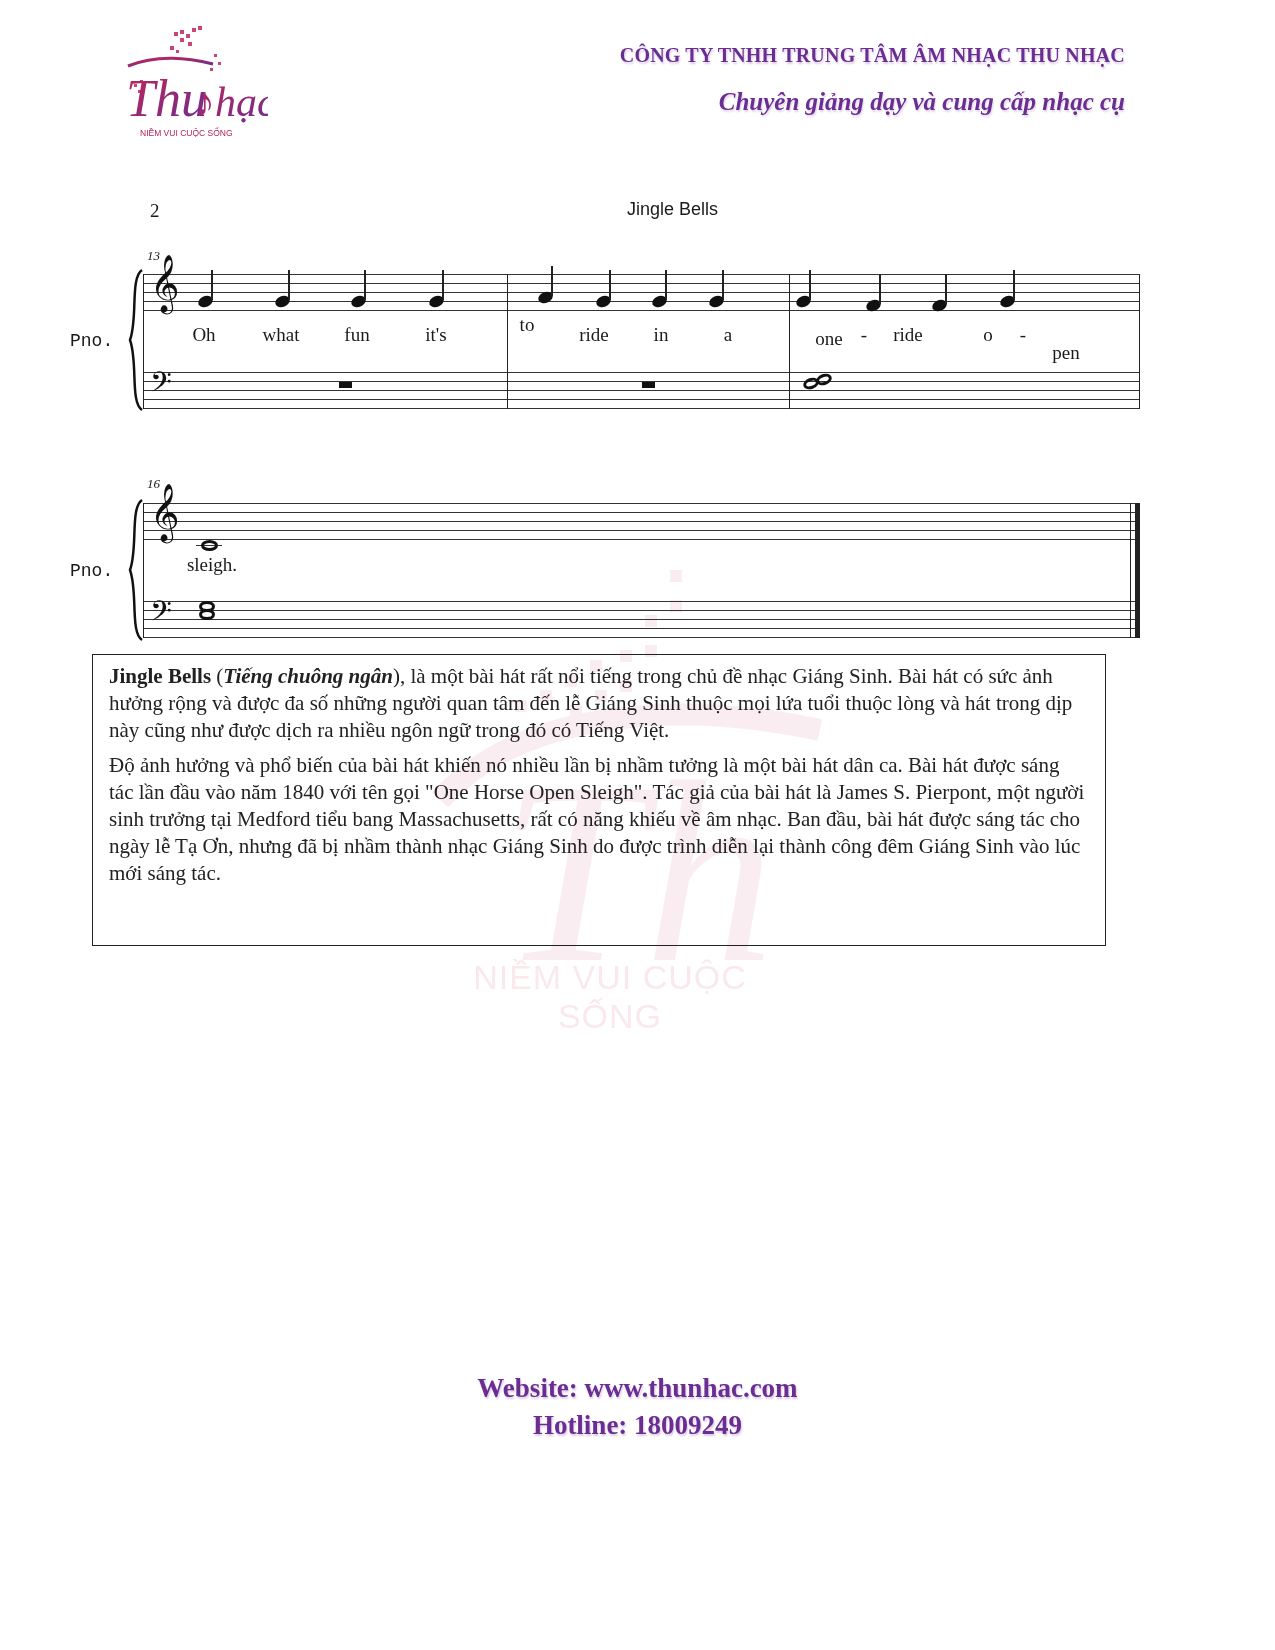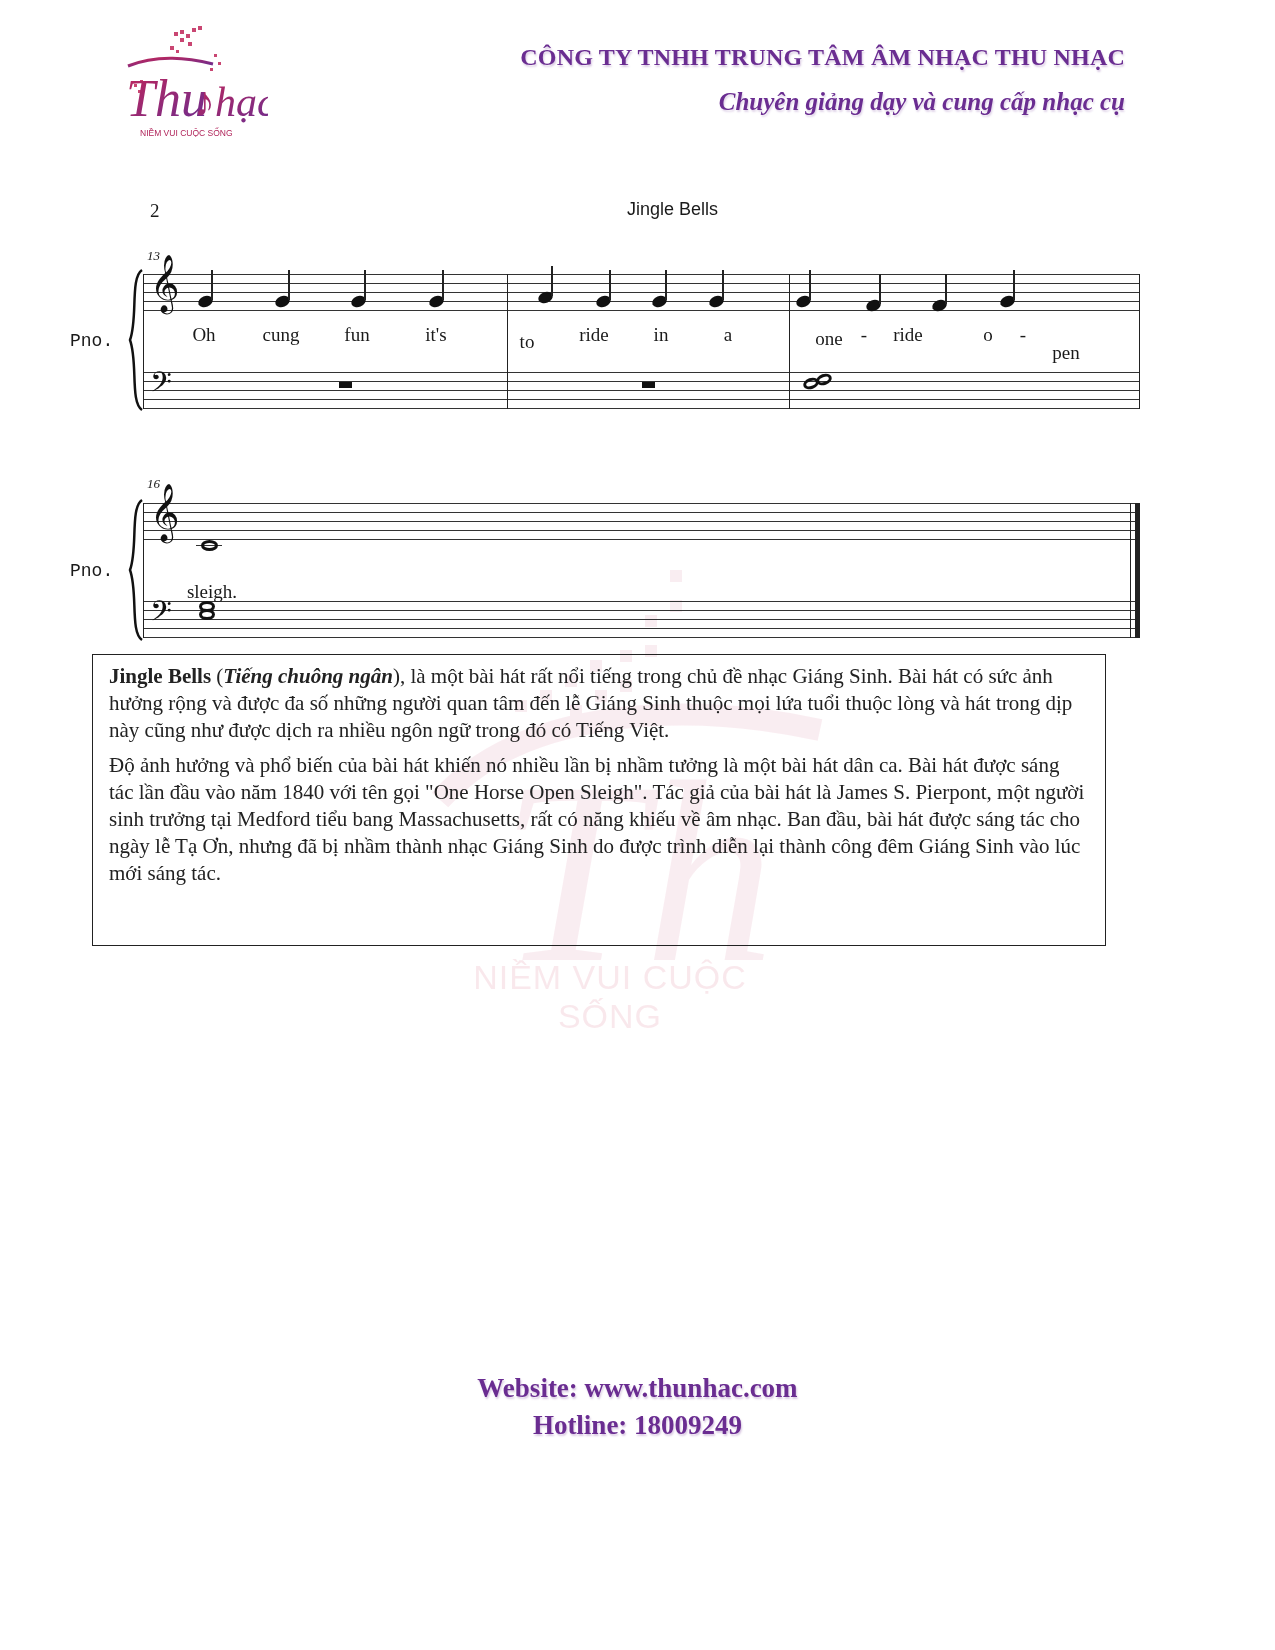--- a/index.html
+++ b/index.html
@@ -6,21 +6,21 @@
   body {
     width: 1275px; height: 1650px; position: relative; overflow: hidden;
     background: #ffffff; font-family: "Liberation Serif", serif; color: #1a1a1a;
   }
   .abs { position: absolute; }
 
   
   .logo { left: 118px; top: 24px; width: 150px; height: 120px; }
   .company-name {
     right: 150px; top: 44px; font-family: "Liberation Serif", serif; font-weight: bold;
-    font-size: 24px; color: #6a2d91; letter-spacing: 0.2px; white-space: nowrap;
+    font-size: 20px; color: #6a2d91; letter-spacing: 0.2px; white-space: nowrap;
     text-shadow: 1px 2px 2px rgba(106,45,145,0.25);
   }
   .tagline {
     right: 150px; top: 88px; font-family: "Liberation Serif", serif; font-weight: bold; font-style: italic;
     font-size: 25px; color: #6a2d91; white-space: nowrap;
     text-shadow: 1px 2px 2px rgba(106,45,145,0.2);
   }
 
   
   .page-number { left: 150px; top: 200px; font-size: 19px; }
@@ -174,24 +174,24 @@
   <div class="notehead" style="left:866px; top:300px;"></div>
   <div class="stem" style="left:879px; top:274px; height:30px;"></div>
   <div class="notehead" style="left:932px; top:300px;"></div>
   <div class="stem" style="left:945px; top:274px; height:30px;"></div>
   <div class="notehead" style="left:1000px; top:296px;"></div>
   <div class="stem" style="left:1013px; top:270px; height:30px;"></div>
   <div class="whole-note" style="left:803px; top:378px;"></div>
   <div class="whole-note" style="left:816px; top:374px;"></div>
 
   <div class="abs lyric" style="left:204px; top:324px;">Oh</div>
-  <div class="abs lyric" style="left:281px; top:324px;">cung</div>
+  <div class="abs lyric" style="left:281px; top:324px;">what</div>
   <div class="abs lyric" style="left:357px; top:324px;">fun</div>
   <div class="abs lyric" style="left:436px; top:324px;">it's</div>
-  <div class="abs lyric" style="left:527px; top:331px;">to</div>
+  <div class="abs lyric" style="left:527px; top:314px;">to</div>
   <div class="abs lyric" style="left:594px; top:324px;">ride</div>
   <div class="abs lyric" style="left:661px; top:324px;">in</div>
   <div class="abs lyric" style="left:728px; top:324px;">a</div>
   <div class="abs lyric" style="left:829px; top:328px;">one</div>
   <div class="abs lyric" style="left:864px; top:324px;">-</div>
   <div class="abs lyric" style="left:908px; top:324px;">ride</div>
   <div class="abs lyric" style="left:988px; top:324px;">o</div>
   <div class="abs lyric" style="left:1023px; top:324px;">-</div>
   <div class="abs lyric" style="left:1066px; top:342px;">pen</div>
 </div>
@@ -216,21 +216,21 @@
   <div class="barline" style="left:1130px; top:503px; height:135px;"></div>
   <div class="barline" style="left:1135px; top:503px; height:135px; width:5px;"></div>
   <div class="clef" style="left:150px; top:487px; font-size:50px;">𝄞</div>
   <div class="clef" style="left:150px; top:597px; font-size:34px;">𝄢</div>
 
   <div class="staff-line" style="left:196px; width:26px; top:545px;"></div>
   <div class="whole-note" style="left:201px; top:540px; transform:none; width:17px;"></div>
 
   <div class="whole-note" style="left:199px; top:601px; transform:none;"></div>
   <div class="whole-note" style="left:199px; top:609px; transform:none;"></div>
-  <div class="abs lyric" style="left:212px; top:581px;">sleigh.</div>
+  <div class="abs lyric" style="left:212px; top:554px;">sleigh.</div>
 </div>
 
 <div class="abs info-box">
   <p><b>Jingle Bells</b><span> (</span><b><i>Tiếng chuông ngân</i></b><span>), là một bài hát rất nổi tiếng trong chủ đề nhạc Giáng Sinh. Bài hát có sức ảnh hưởng rộng và được đa số những người quan tâm đến lễ Giáng Sinh thuộc mọi lứa tuổi thuộc lòng và hát trong dịp này cũng như được dịch ra nhiều ngôn ngữ trong đó có Tiếng Việt.</span></p>
   <p>Độ ảnh hưởng và phổ biến của bài hát khiến nó nhiều lần bị nhầm tưởng là một bài hát dân ca. Bài hát được sáng tác lần đầu vào năm 1840 với tên gọi "One Horse Open Sleigh". Tác giả của bài hát là James S. Pierpont, một người sinh trưởng tại Medford tiểu bang Massachusetts, rất có năng khiếu về âm nhạc. Ban đầu, bài hát được sáng tác cho ngày lễ Tạ Ơn, nhưng đã bị nhầm thành nhạc Giáng Sinh do được trình diễn lại thành công đêm Giáng Sinh vào lúc mới sáng tác.</p>
 </div>
 
 <div class="abs footer-line" style="top:1360px;margin-top:13px;">Website: www.thunhac.com</div>
 <div class="abs footer-line" style="top:1410px;">Hotline: 18009249</div>
 

